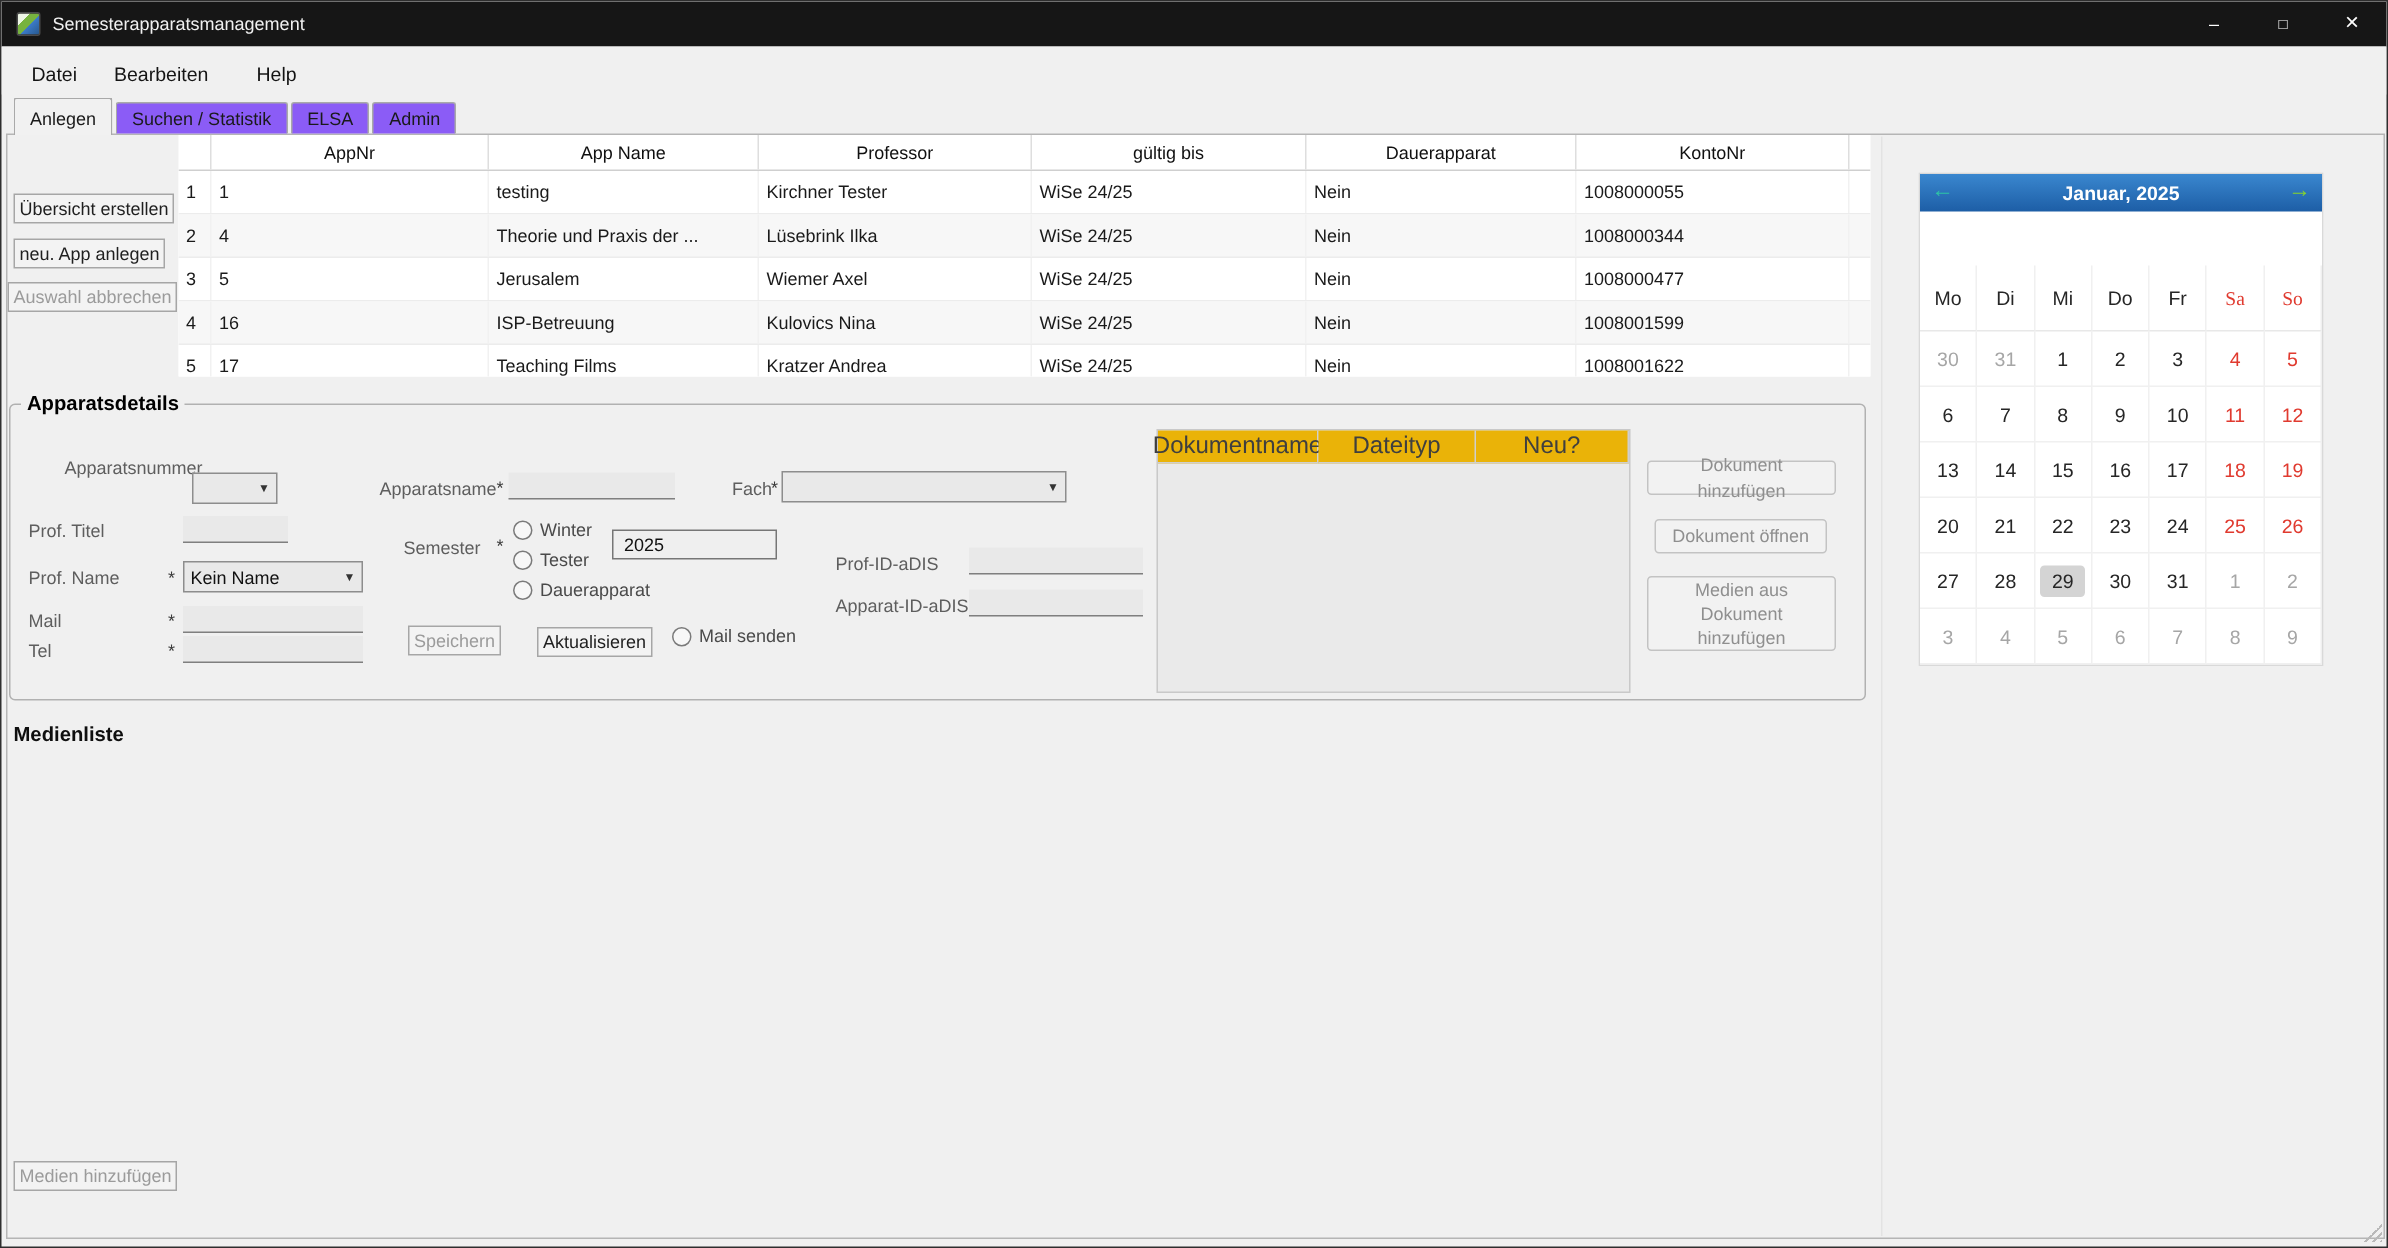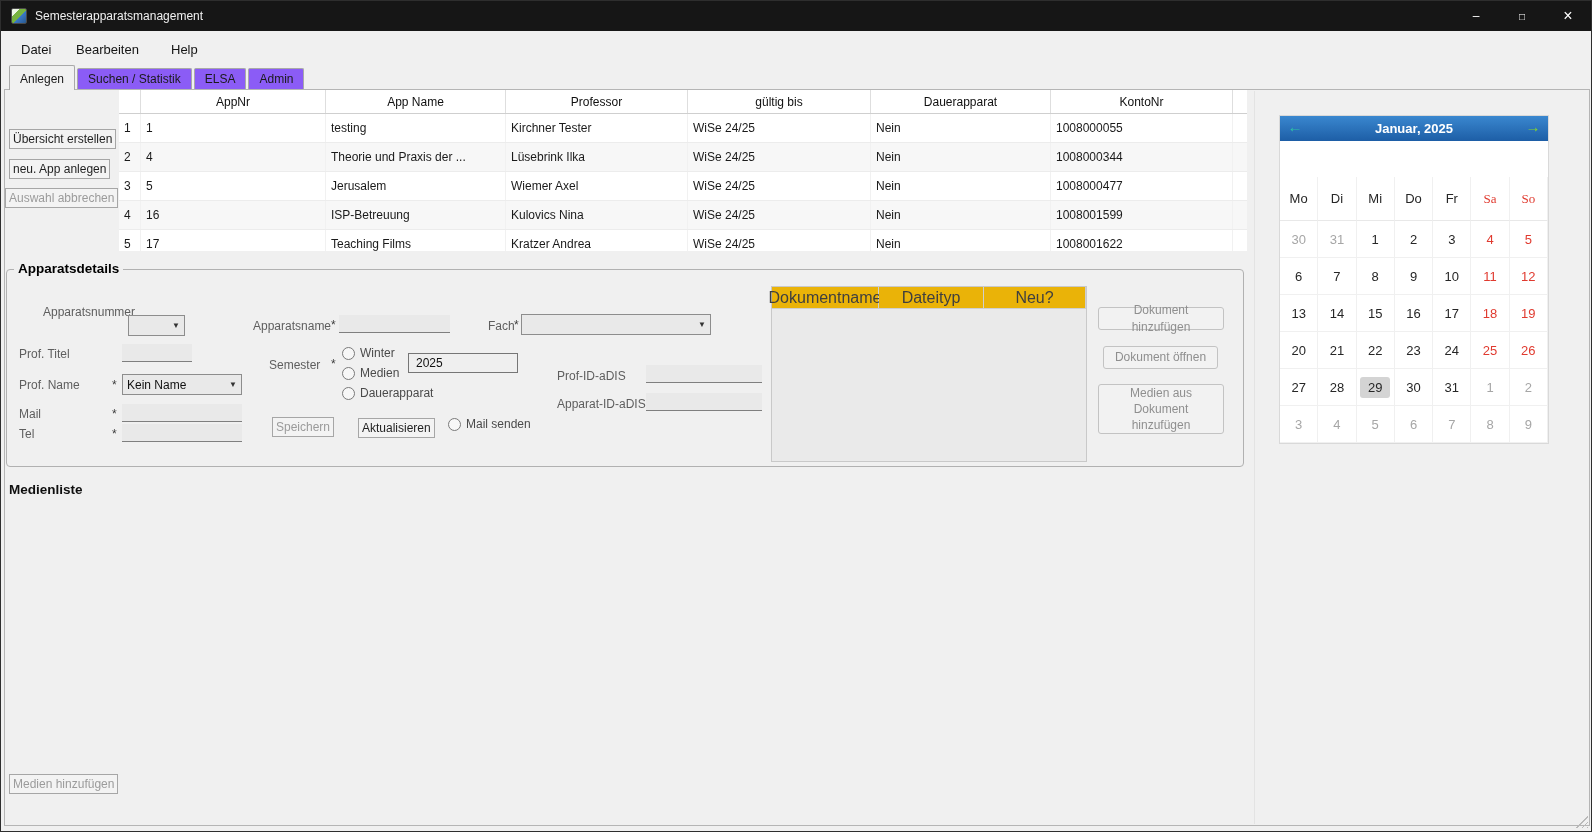--- a/index.html
+++ b/index.html
@@ -224,21 +224,21 @@
 
   <div class="flabel" style="left:268px; top:357px;">Semester</div>
   <div class="star" style="left:330px; top:356px;">*</div>
 
   <div class="radio" style="left:341px; top:345px;">
     <span class="circle"></span>
     <span>Winter</span>
   </div>
   <div class="radio" style="left:341px; top:365px;">
     <span class="circle"></span>
-    <span>Medien</span>
+    <span>Tester</span>
   </div>
   <div class="radio" style="left:341px; top:385px;">
     <span class="circle"></span>
     <span>Dauerapparat</span>
   </div>
 
   <div class="boxfield" style="left:407px; top:352px; width:110px;">2025</div>
 
   <div class="flabel" style="left:487px; top:318px;">Fach</div>
   <div class="star" style="left:513px; top:317px;">*</div>

